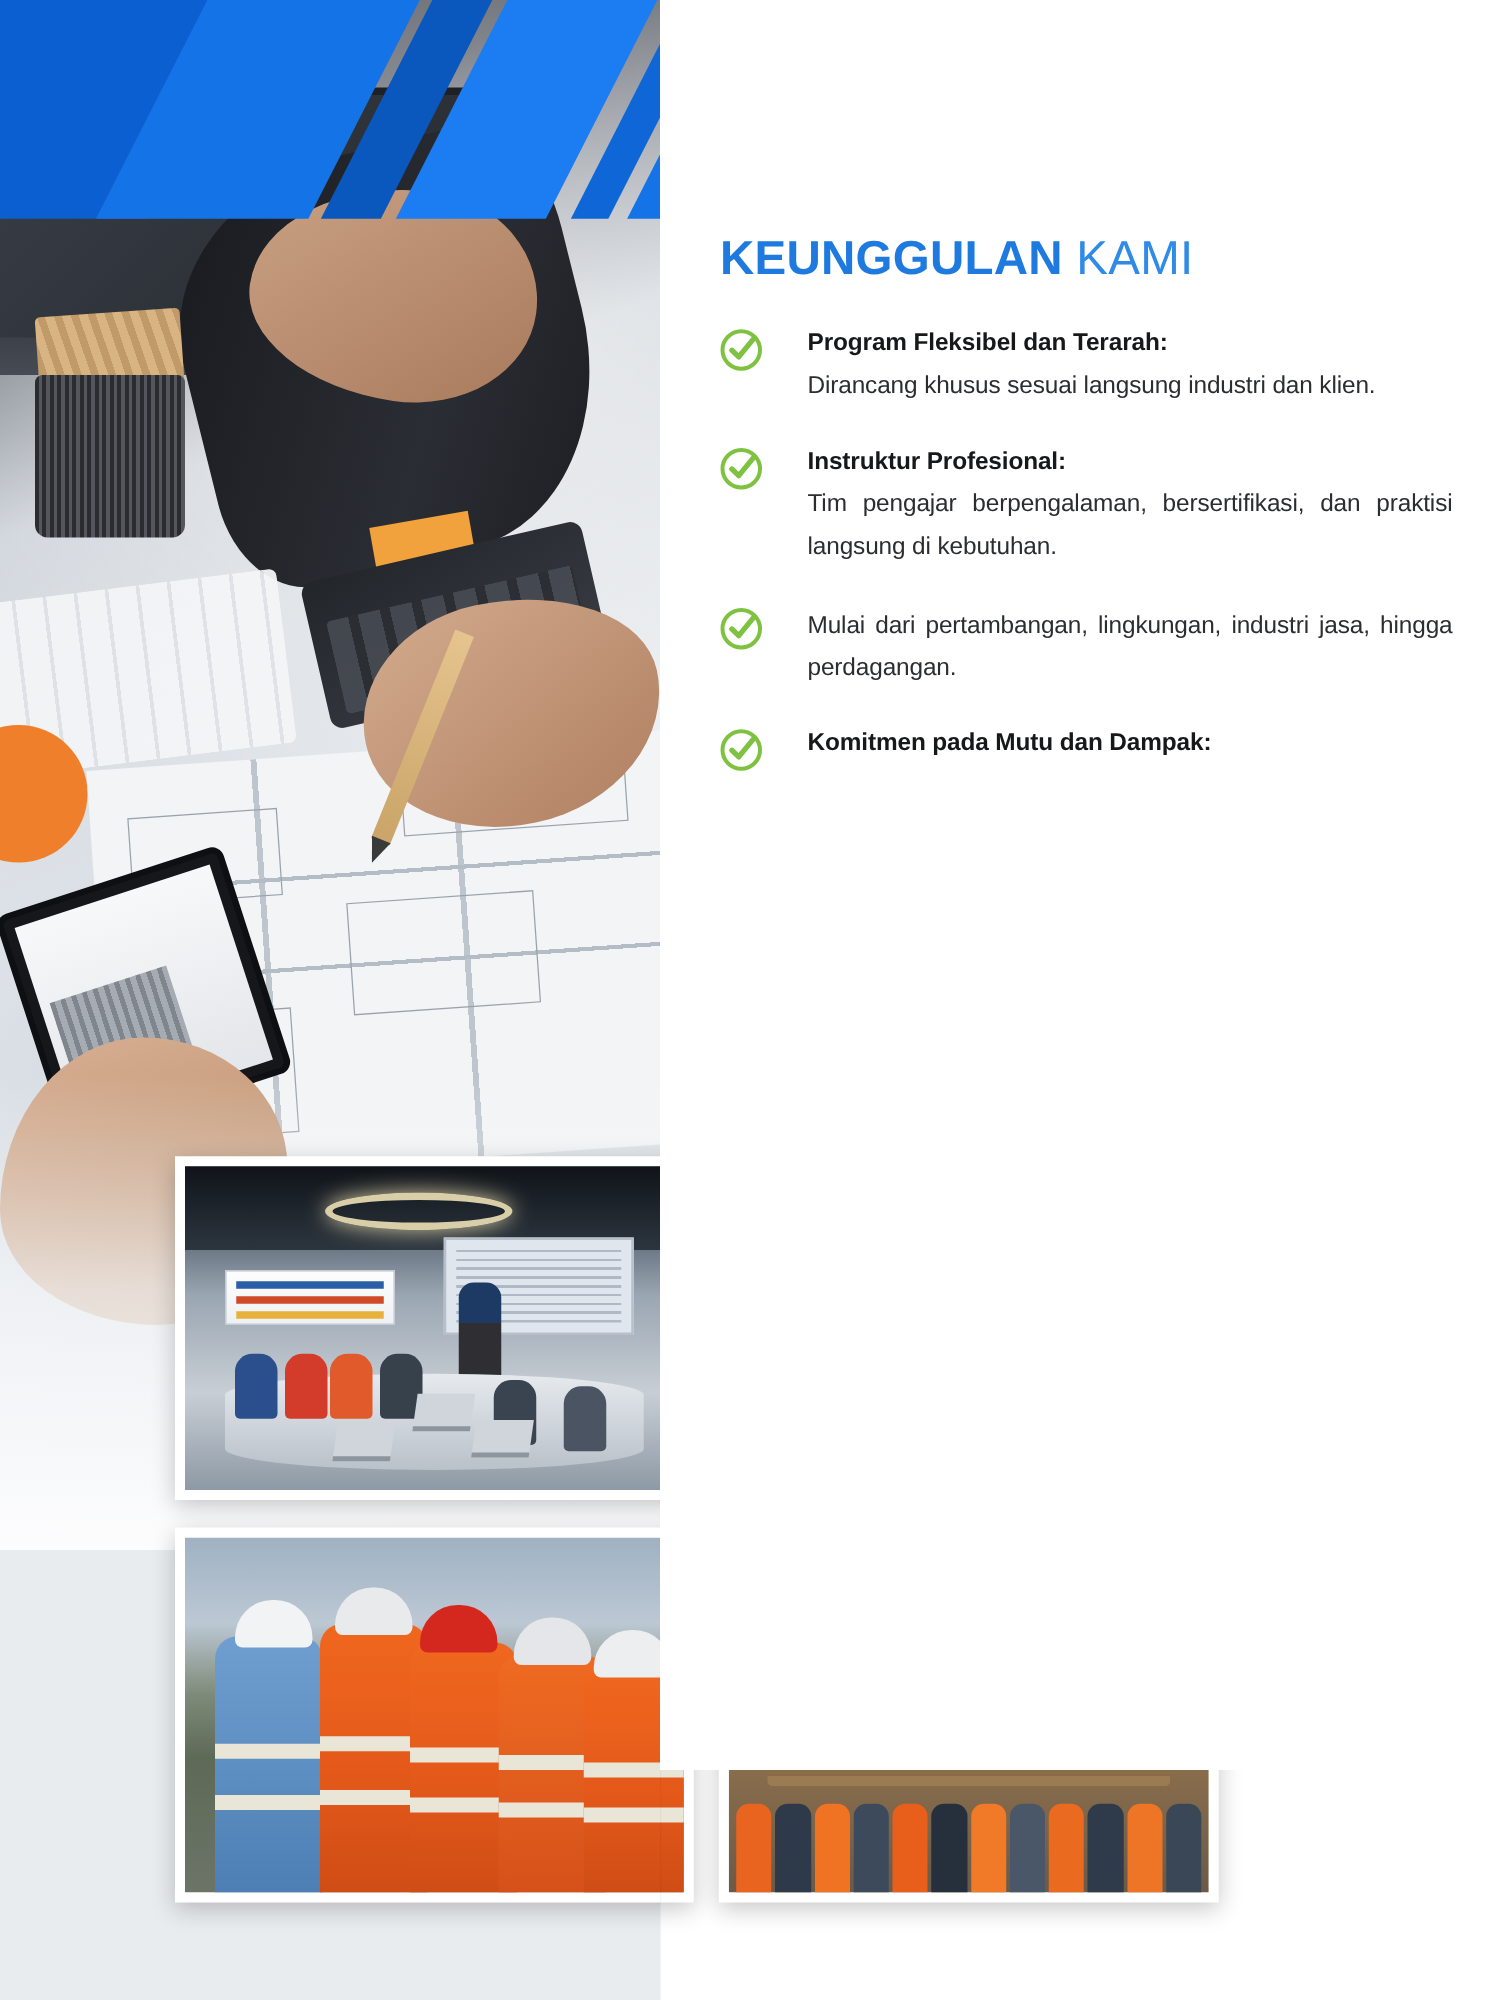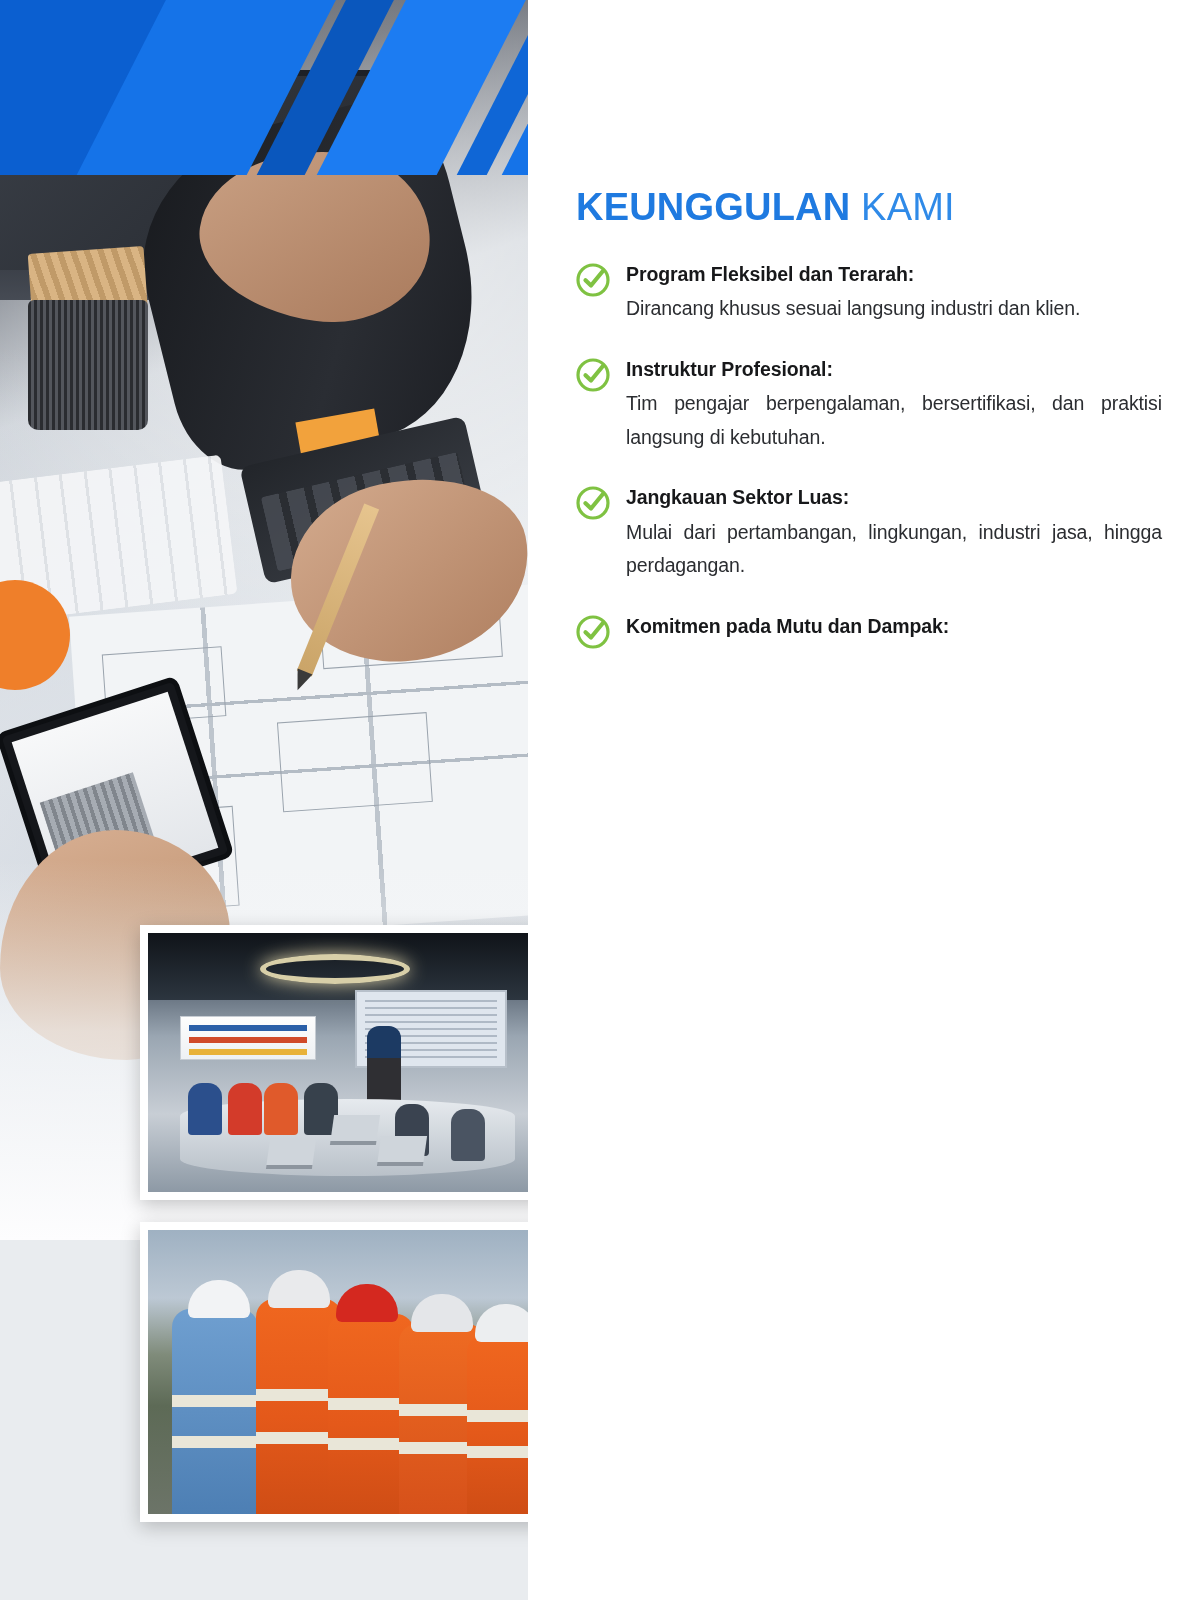--- a/index.html
+++ b/index.html
@@ -303,37 +303,38 @@
   }
   .group-person {
     flex: 1; height: 78%;
     border-radius: 10px 10px 0 0;
   }
 
   
   .right-col {
     position: absolute;
     left: 528px; top: 0;
-    width: 669px; height: 1600px;
+    width: 669px; height: 1416px;
     background: #ffffff;
     padding: 186px 35px 0 48px;
   }
   .heading {
     font-size: 38px;
     letter-spacing: .2px;
     margin-bottom: 32px;
     white-space: nowrap;
   }
   .heading .b { font-weight: 800; color: #1f7ae0; }
   .heading .l { font-weight: 400; color: #2f8ae8; }
 
   .feature {
     display: flex;
     align-items: flex-start;
     margin-bottom: 30px;
+    gap: 20px;
   }
   .check {
     flex: 0 0 auto;
     width: 34px; height: 34px;
     margin-right: 16px;
     margin-top: 2px;
     position: relative;
   }
   .check svg { display: block; }
   .feature-body { flex: 1 1 auto; }
@@ -526,21 +527,20 @@
     </div>
 
     <div class="feature">
       <div class="check">
         <svg width="34" height="34" viewBox="0 0 34 34" aria-hidden="true">
           <circle cx="17" cy="17" r="15" fill="none" stroke="#7fc242" stroke-width="3.2"></circle>
           <path d="M9.5 17.2 L15 22.5 L26.5 8.5" fill="none" stroke="#7fc242" stroke-width="4.2" stroke-linecap="round" stroke-linejoin="round"></path>
         </svg>
       </div>
       <div class="feature-body">
-        <div class="f-title">Jangkauan Sektor Luas:</div>
         <div class="f-text">Mulai dari pertambangan, lingkungan, industri jasa, hingga perdagangan.</div>
       </div>
     </div>
 
 
     <div class="feature">
       <div class="check">
         <svg width="34" height="34" viewBox="0 0 34 34" aria-hidden="true">
           <circle cx="17" cy="17" r="15" fill="none" stroke="#7fc242" stroke-width="3.2"></circle>
           <path d="M9.5 17.2 L15 22.5 L26.5 8.5" fill="none" stroke="#7fc242" stroke-width="4.2" stroke-linecap="round" stroke-linejoin="round"></path>

